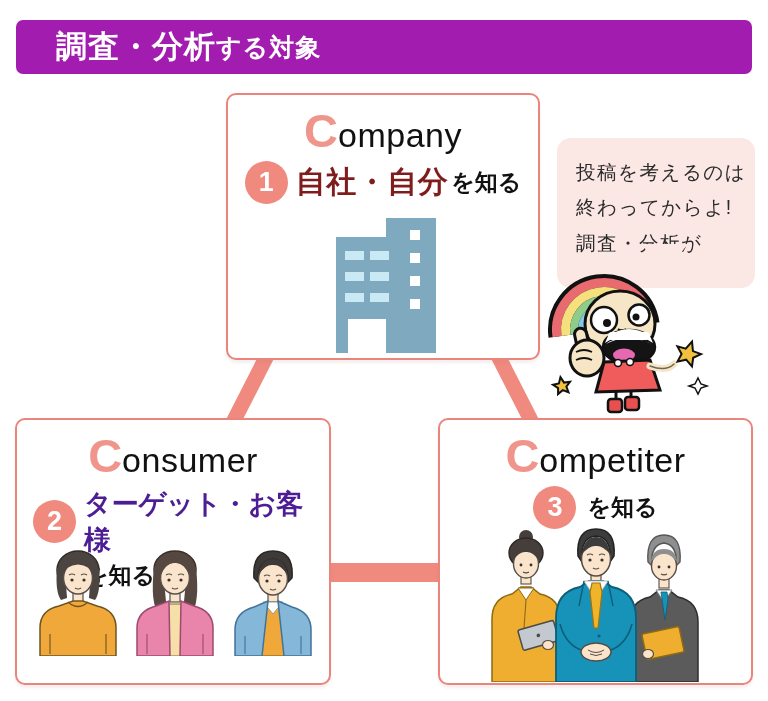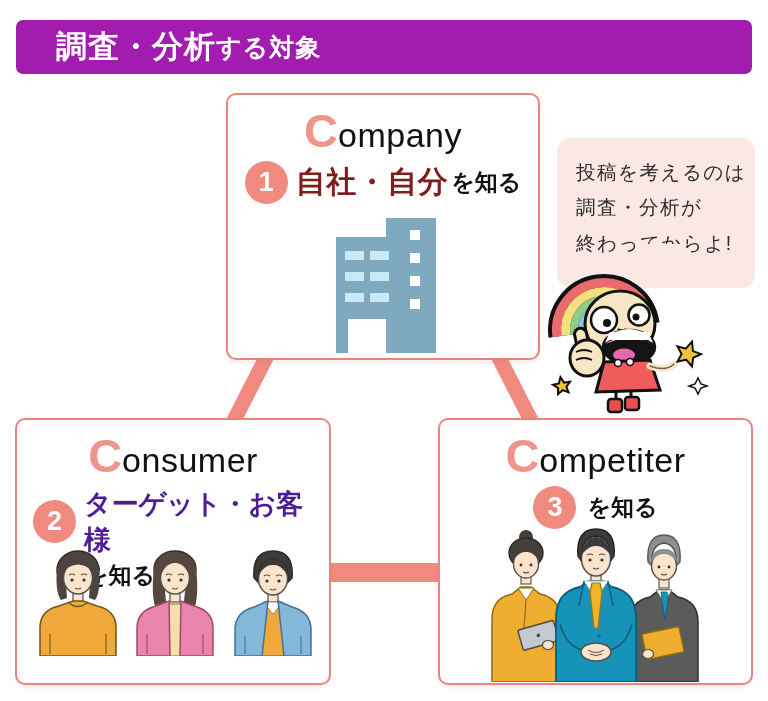--- a/index.html
+++ b/index.html
@@ -93,22 +93,22 @@
         <rect x="82" y="12" width="10" height="10" fill="#ffffff"></rect>
         <rect x="82" y="35" width="10" height="10" fill="#ffffff"></rect>
         <rect x="82" y="58" width="10" height="10" fill="#ffffff"></rect>
         <rect x="82" y="81" width="10" height="10" fill="#ffffff"></rect>
       </svg>
     </div>
   </div>
 
   <div class="bubble">
     <div class="bubble-line">投稿を考えるのは</div>
+    <div class="bubble-line">終わってからよ!</div>
     <div class="bubble-line">調査・分析が</div>
-    <div class="bubble-line">終わってからよ!</div>
   </div>
   <svg class="bubble-tail" width="70" height="44" viewBox="0 0 70 44">
     <polygon points="14,0 58,0 24,42" fill="#FBE8E5"></polygon>
   </svg>
 
   <svg class="character" width="180" height="148" viewBox="0 0 180 148">
 
     <line x1="70" y1="122" x2="70" y2="137" stroke="#111" stroke-width="3"></line>
     <line x1="85" y1="121" x2="85" y2="135" stroke="#111" stroke-width="3"></line>
     <rect x="62" y="133" width="14" height="13" rx="3" fill="#E8504F" stroke="#111" stroke-width="2.5"></rect>

